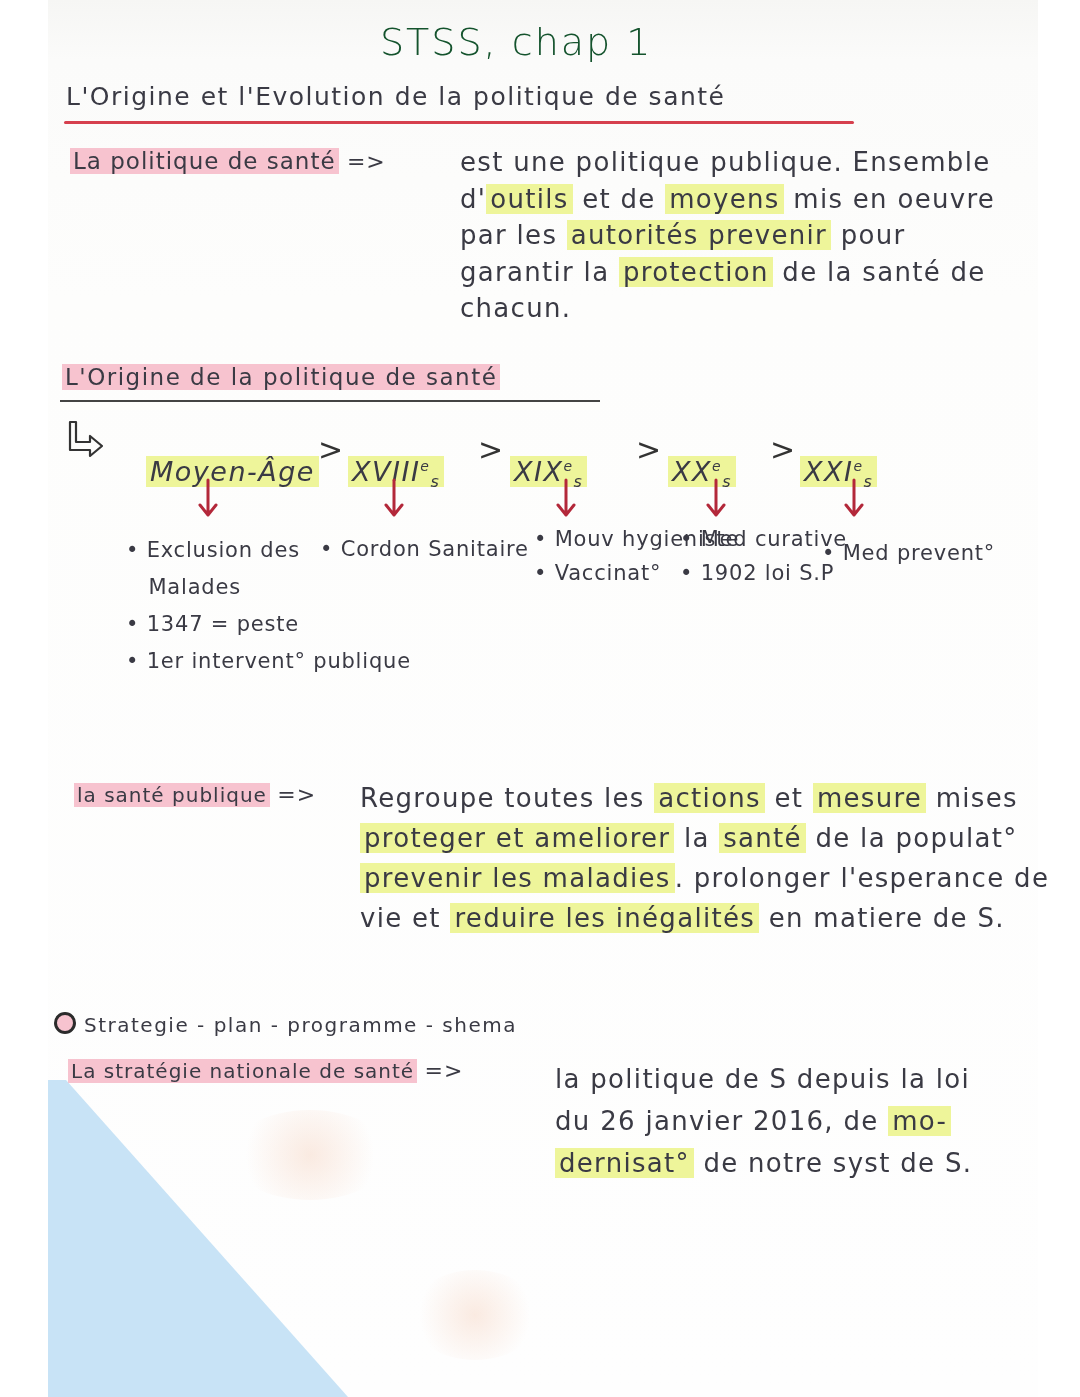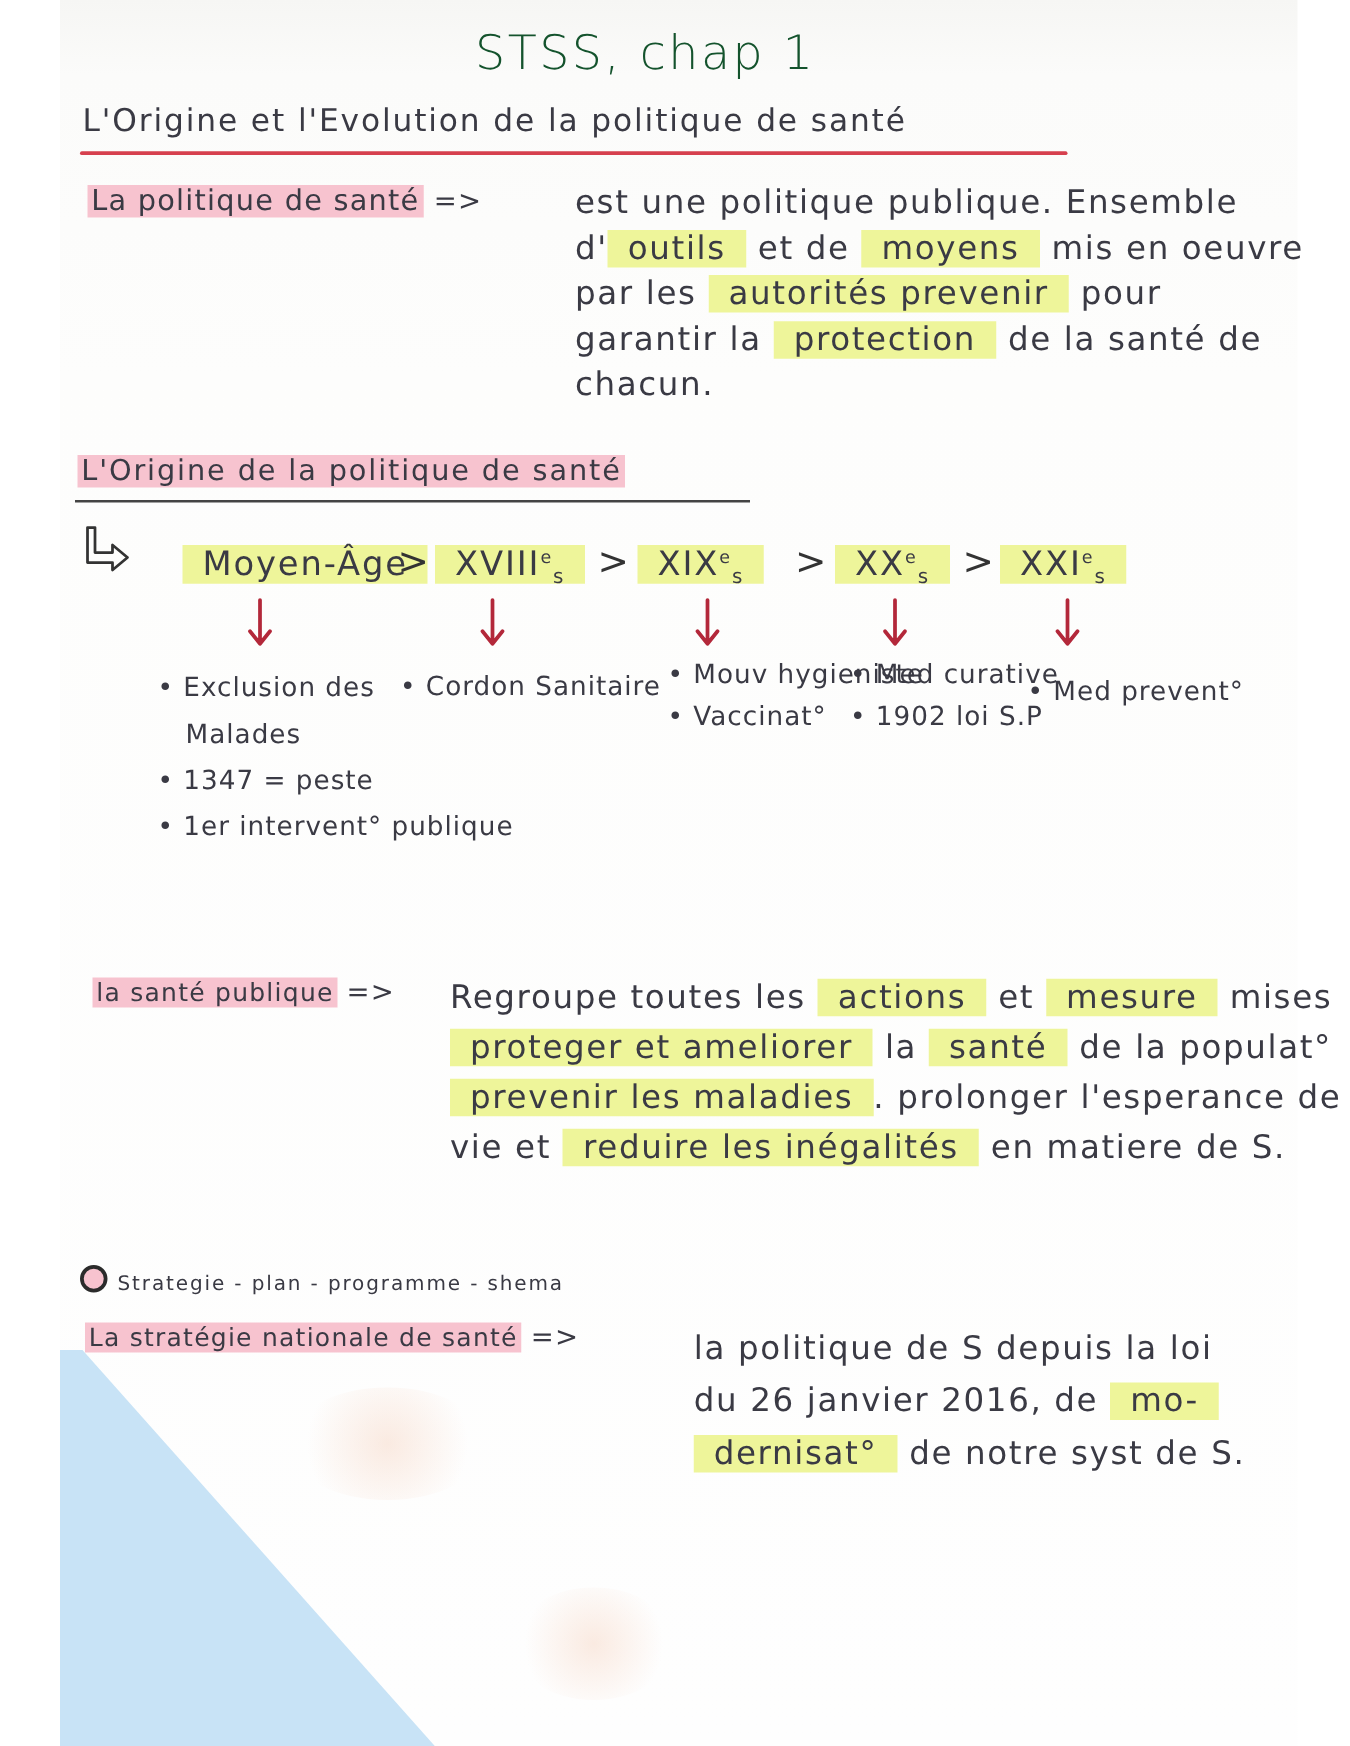--- a/index.html
+++ b/index.html
@@ -17,47 +17,47 @@
     position: absolute; left: 48px; top: 1080px; width: 300px; height: 317px;
     background: #c8e3f6;
     clip-path: polygon(0 0, 6% 0, 100% 100%, 0 100%);
   }
   .stain {
     position: absolute; border-radius: 50%;
     background: radial-gradient(circle, rgba(245,210,190,0.45) 0%, rgba(245,210,190,0) 70%);
   }
   .abs { position: absolute; white-space: nowrap; }
   .hand { font-family: "DejaVu Sans", sans-serif; letter-spacing: 1px; }
-  .hl-y { background: #eef59a; padding: 0 16px; }
+  .hl-y { background: #eef59a; padding: 0 4px; }
   .hl-p { background: #f7c3cf; padding: 0 3px; }
 
   .title { font-size: 38px; left: 380px; top: 20px; color: #14532d; font-weight: 300; letter-spacing: 2px; }
   .subtitle { font-size: 25px; left: 66px; top: 82px; letter-spacing: 1.5px; }
   .red-rule { position: absolute; left: 64px; top: 121px; width: 790px; height: 3px; background: #d6404e; border-radius: 2px; }
 
   .def-label { font-size: 23px; left: 70px; top: 148px; }
   .arrow-sym { font-size: 22px; }
   .para { position: absolute; font-size: 26px; line-height: 36.5px; letter-spacing: 1.3px; }
   .p1 { left: 460px; top: 144px; }
 
   .sec-head { font-size: 23px; left: 62px; top: 364px; letter-spacing: 1.5px; }
   .sec-rule { position: absolute; left: 60px; top: 400px; width: 540px; height: 2px; background: #444; }
 
   .return-icon { position: absolute; left: 64px; top: 420px; width: 40px; height: 40px; }
-  .era { position: absolute; top: 436px; font-size: 27px; letter-spacing: 1.5px; }
+  .era { position: absolute; top: 456px; font-size: 27px; letter-spacing: 1.5px; font-style: italic; }
   .era sup { font-size: 14px; }
   .gt { position: absolute; top: 432px; font-size: 30px; color: #333; }
   .down-arrow { position: absolute; width: 20px; height: 40px; }
 
   .note { position: absolute; font-size: 21px; line-height: 30px; letter-spacing: 0.8px; }
 
   .p2 { left: 360px; top: 778px; line-height: 40px; }
   .sp-label { font-size: 20px; left: 74px; top: 782px; }
 
-  .strat-line { font-size: 16px; left: 64px; top: 1012px; letter-spacing: 1.5px; }
+  .strat-line { font-size: 20px; left: 54px; top: 1012px; letter-spacing: 1.5px; }
   .bullet-o { display: inline-block; width: 16px; height: 16px; border: 3px solid #2b2b2b; border-radius: 50%; background: #f7c3cf; vertical-align: -2px; margin-right: 8px; }
   .sns-label { font-size: 20px; left: 68px; top: 1058px; }
   .p3 { left: 555px; top: 1058px; line-height: 42px; }
 </style>
 </head>
 <body>
 
 <div class="paper"></div>
 <div class="blue-corner"></div>
 <div class="stain" style="left:230px;top:1110px;width:160px;height:90px;"></div>

